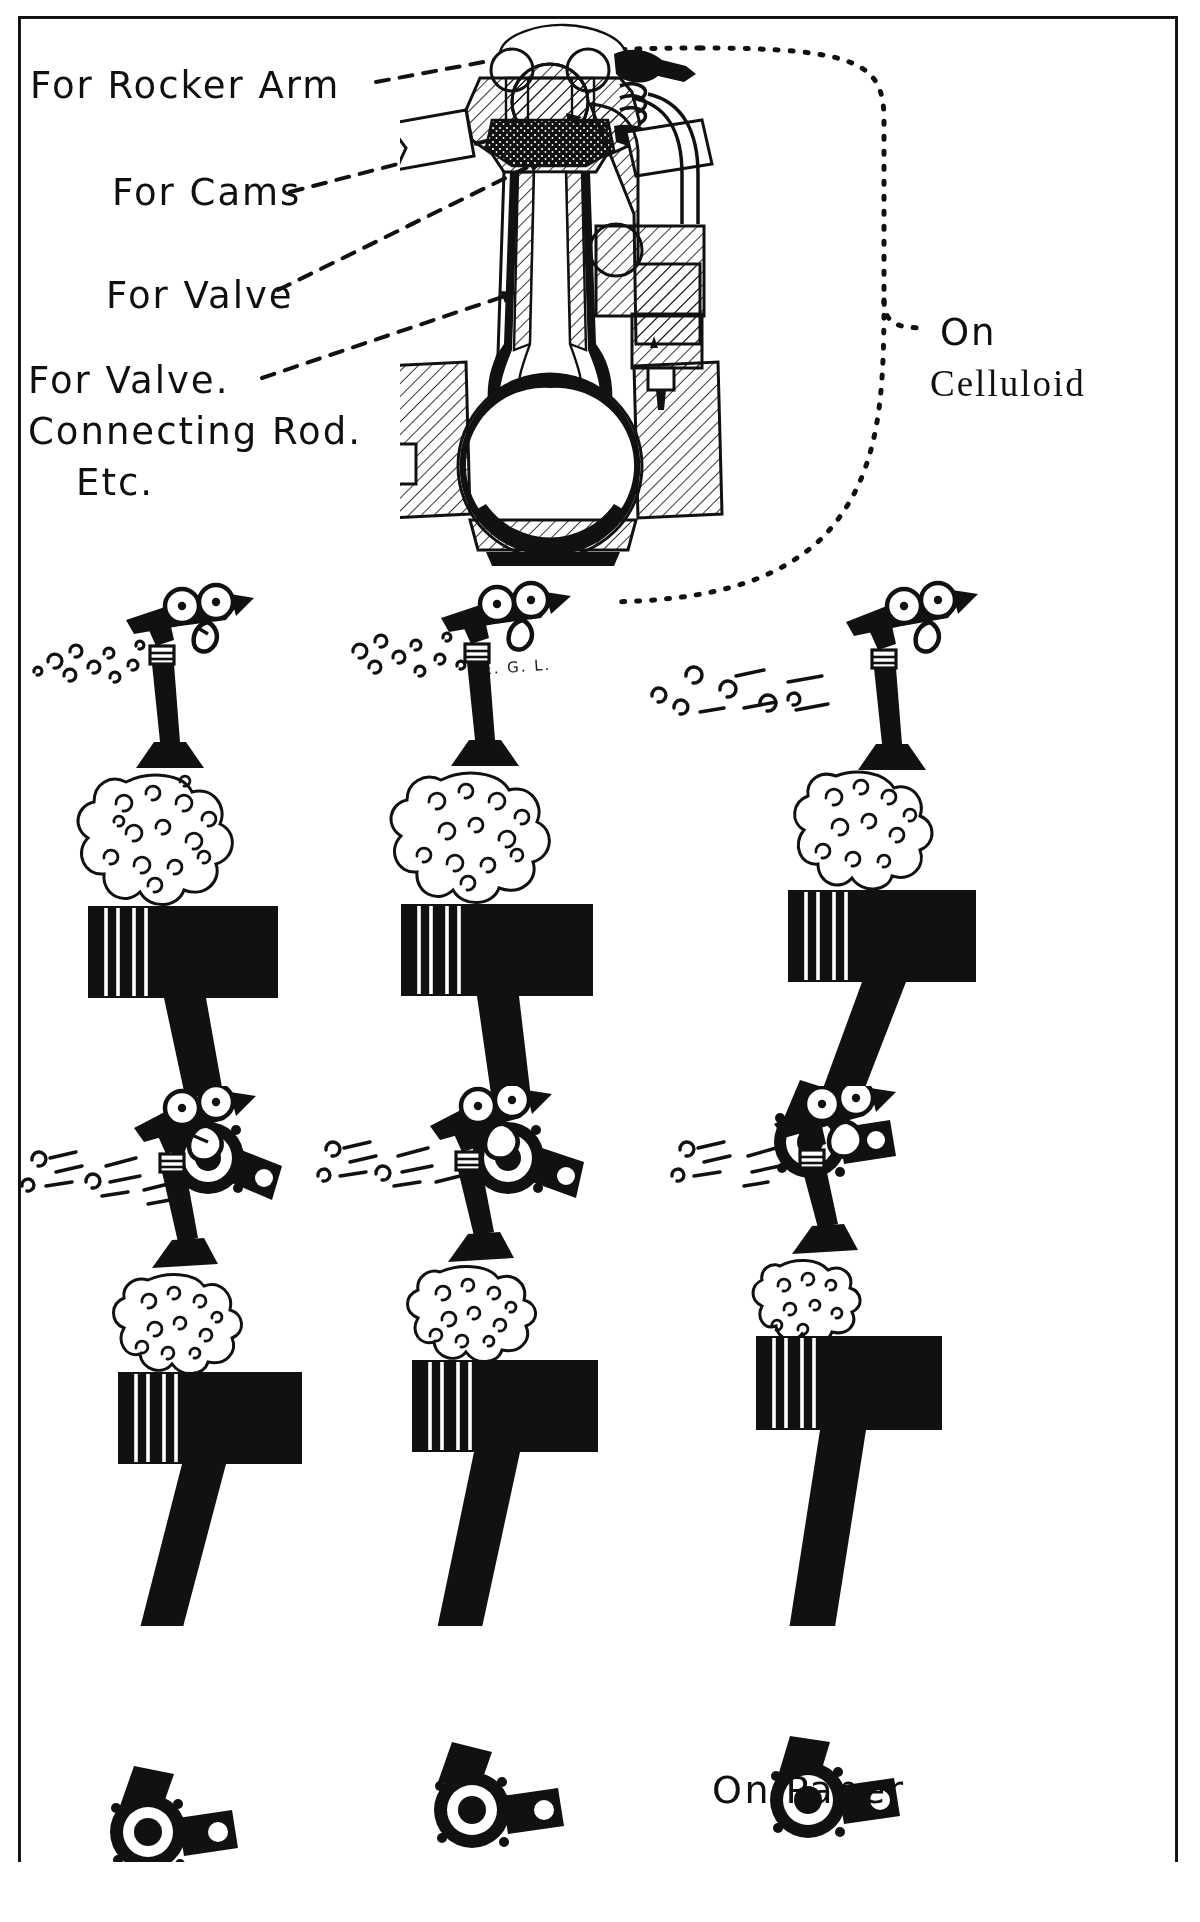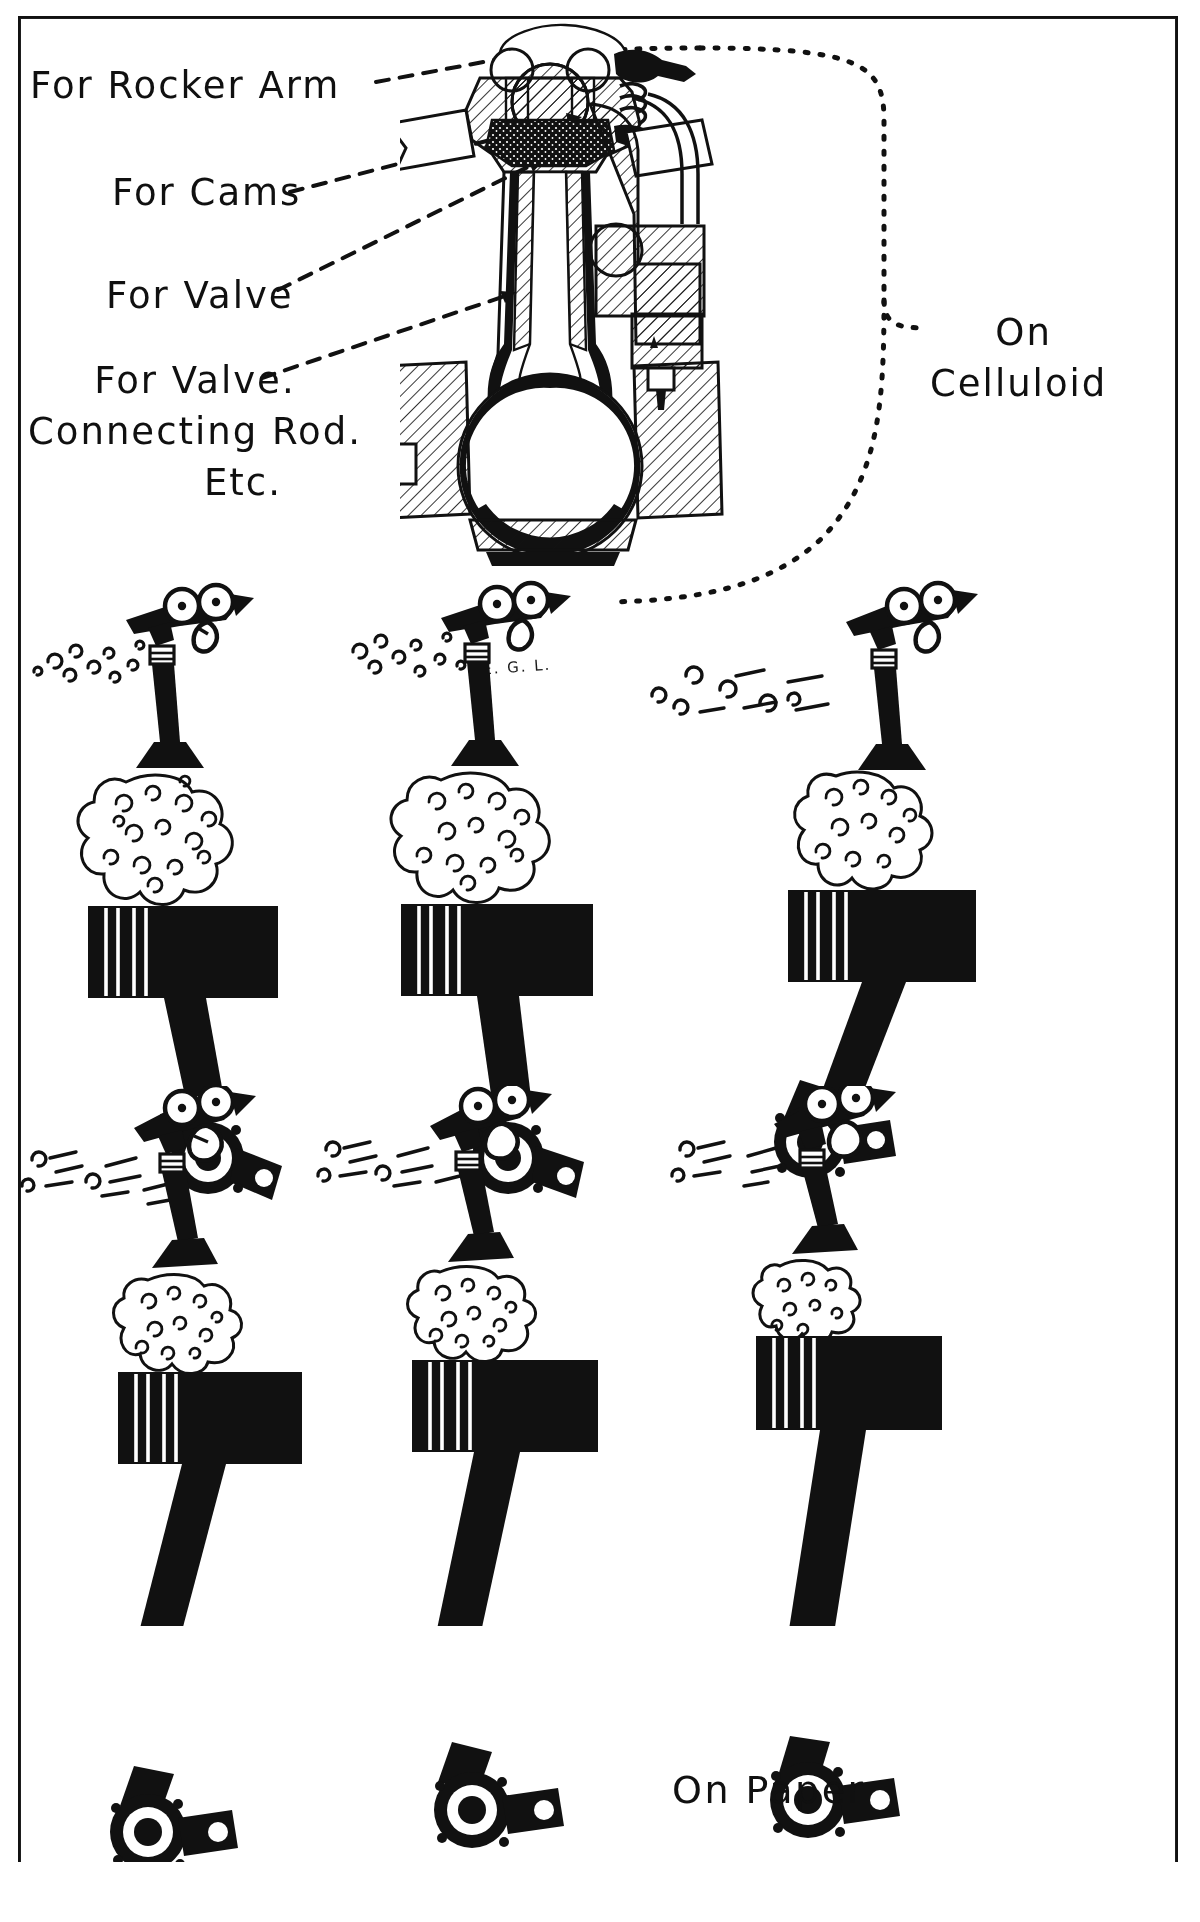--- a/index.html
+++ b/index.html
@@ -40,39 +40,40 @@
     position: absolute;
     font-family: "DejaVu Sans", sans-serif;
     font-weight: 400;
     color: #101010;
     letter-spacing: 2.0px;
     white-space: pre;
     line-height: 1.38;
     font-size: 37px;
   }
   .label-block { position:absolute; }
-  .label-block .ln { display:block; white-space:pre;text-align:center; }
+  .label-block .ln { display:block; white-space:pre; }
   
   .celluloid-path { position:absolute; left:0; top:0; width:1200px; height:1922px; pointer-events:none;}
 
   
   .engine { position:absolute; }
   svg .solid { fill:#111; stroke:none; }
   svg .outline { fill:#fff; stroke:#111; stroke-width:2.4; }
 
   
   .fig { position:absolute; }
   .fig svg { display:block; }
 
   .onpaper {
     position:absolute;
     font-family:"DejaVu Sans", sans-serif;
     font-size:38px;
     letter-spacing:2.5px;
     color:#101010;
+    margin-left:40px;
   }
   .sig {
     position:absolute;
     font-family:"DejaVu Sans", sans-serif;
     font-size:15px;
     letter-spacing:2px;
     color:#1a1a1a;
     transform: rotate(-4deg);
   }
 </style>
@@ -90,21 +91,21 @@
   <div class="label" style="left:106px; top:270px;">For Valve</div>
 
   <div class="label-block" style="left:28px; top:355px;">
     <span class="label ln" style="position:relative; left:0; top:0; display:block;">For Valve.</span>
     <span class="label ln" style="position:relative; left:0; top:0; display:block;">Connecting Rod.</span>
     <span class="label ln" style="position:relative; left:48px; top:0; display:block;">Etc.</span>
   </div>
 
   <div class="label-block" style="left:940px; top:307px;">
     <span class="label ln" style="position:relative; display:block;">On</span>
-    <span class="label ln" style="position:relative; display:block; margin-left:-10px;">Celluloid</span>
+    <span class="label ln" style="position:relative; display:block; margin-left:-10px;font-family:Liberation Serif, serif;">Celluloid</span>
   </div>
 
   <svg class="celluloid-path" viewBox="0 0 1200 1922">
 
     <path d="M376 82 L575 45" fill="none" stroke="#111" stroke-width="4" stroke-dasharray="13 11" stroke-linecap="round"></path>
     <path d="M566 40 L580 44 L568 52 Z" fill="#111"></path>
 
     <path d="M290 192 L575 118" fill="none" stroke="#111" stroke-width="4" stroke-dasharray="13 11" stroke-linecap="round"></path>
     <path d="M566 113 L582 117 L569 126 Z" fill="#111"></path>
 

